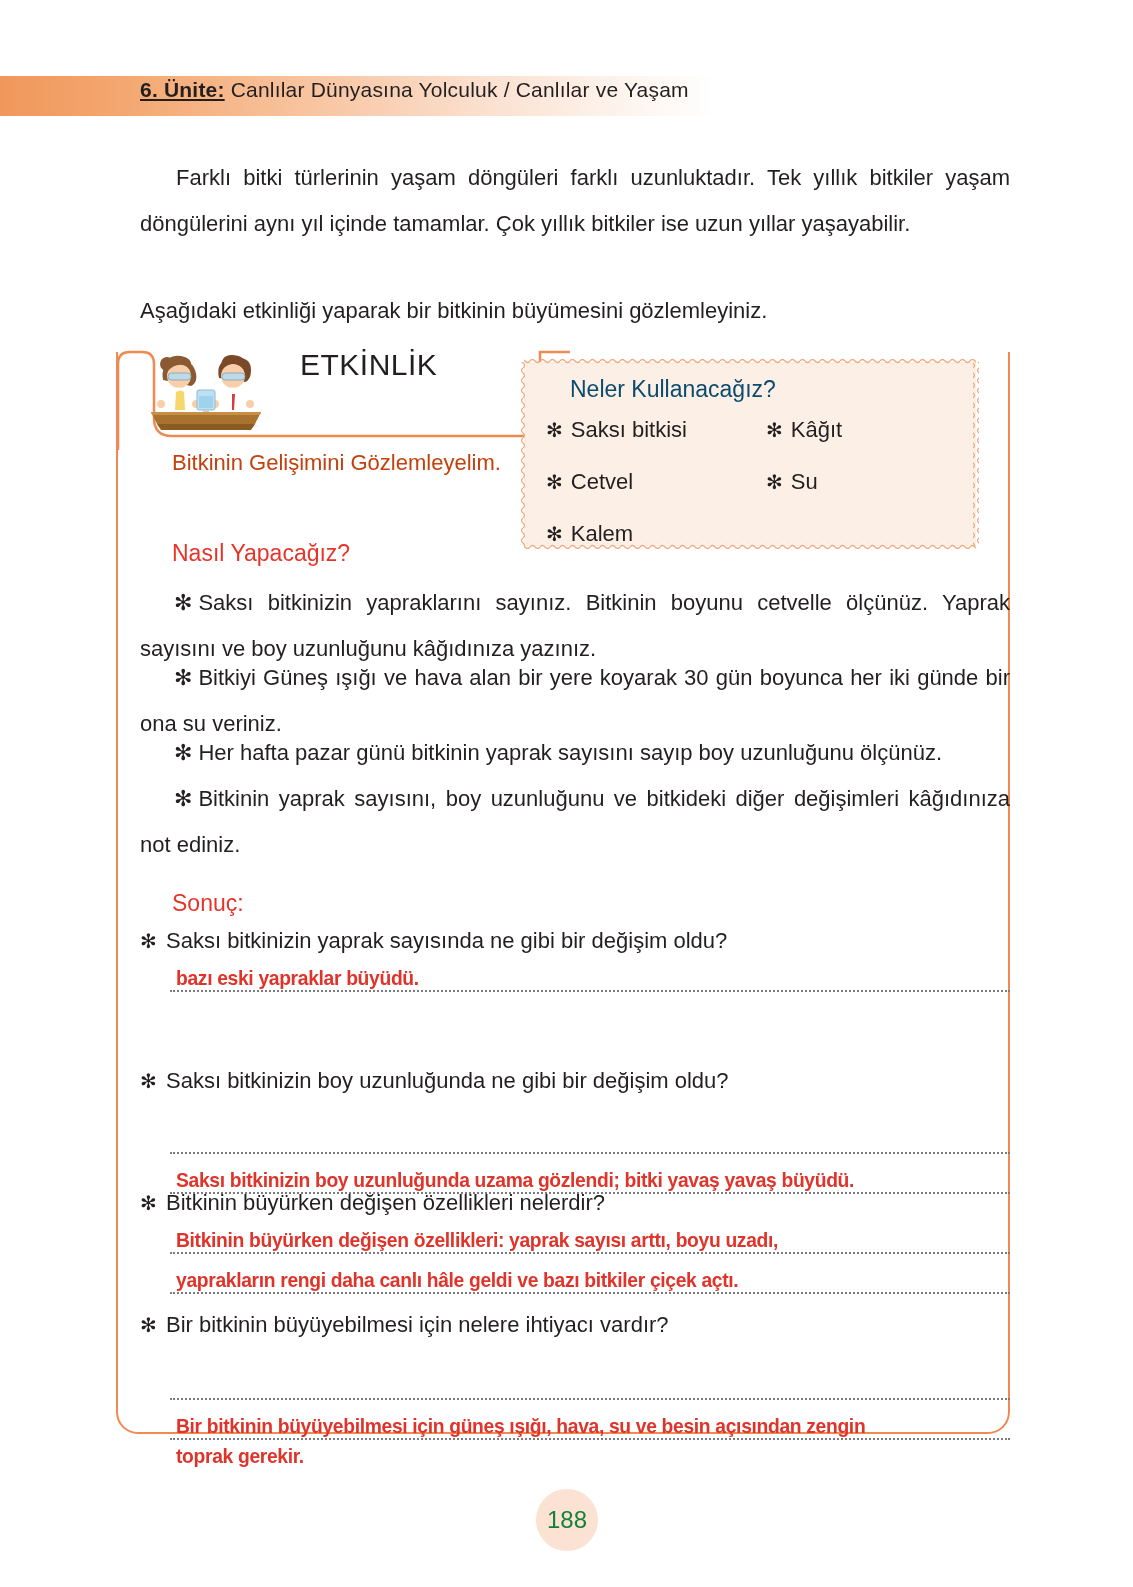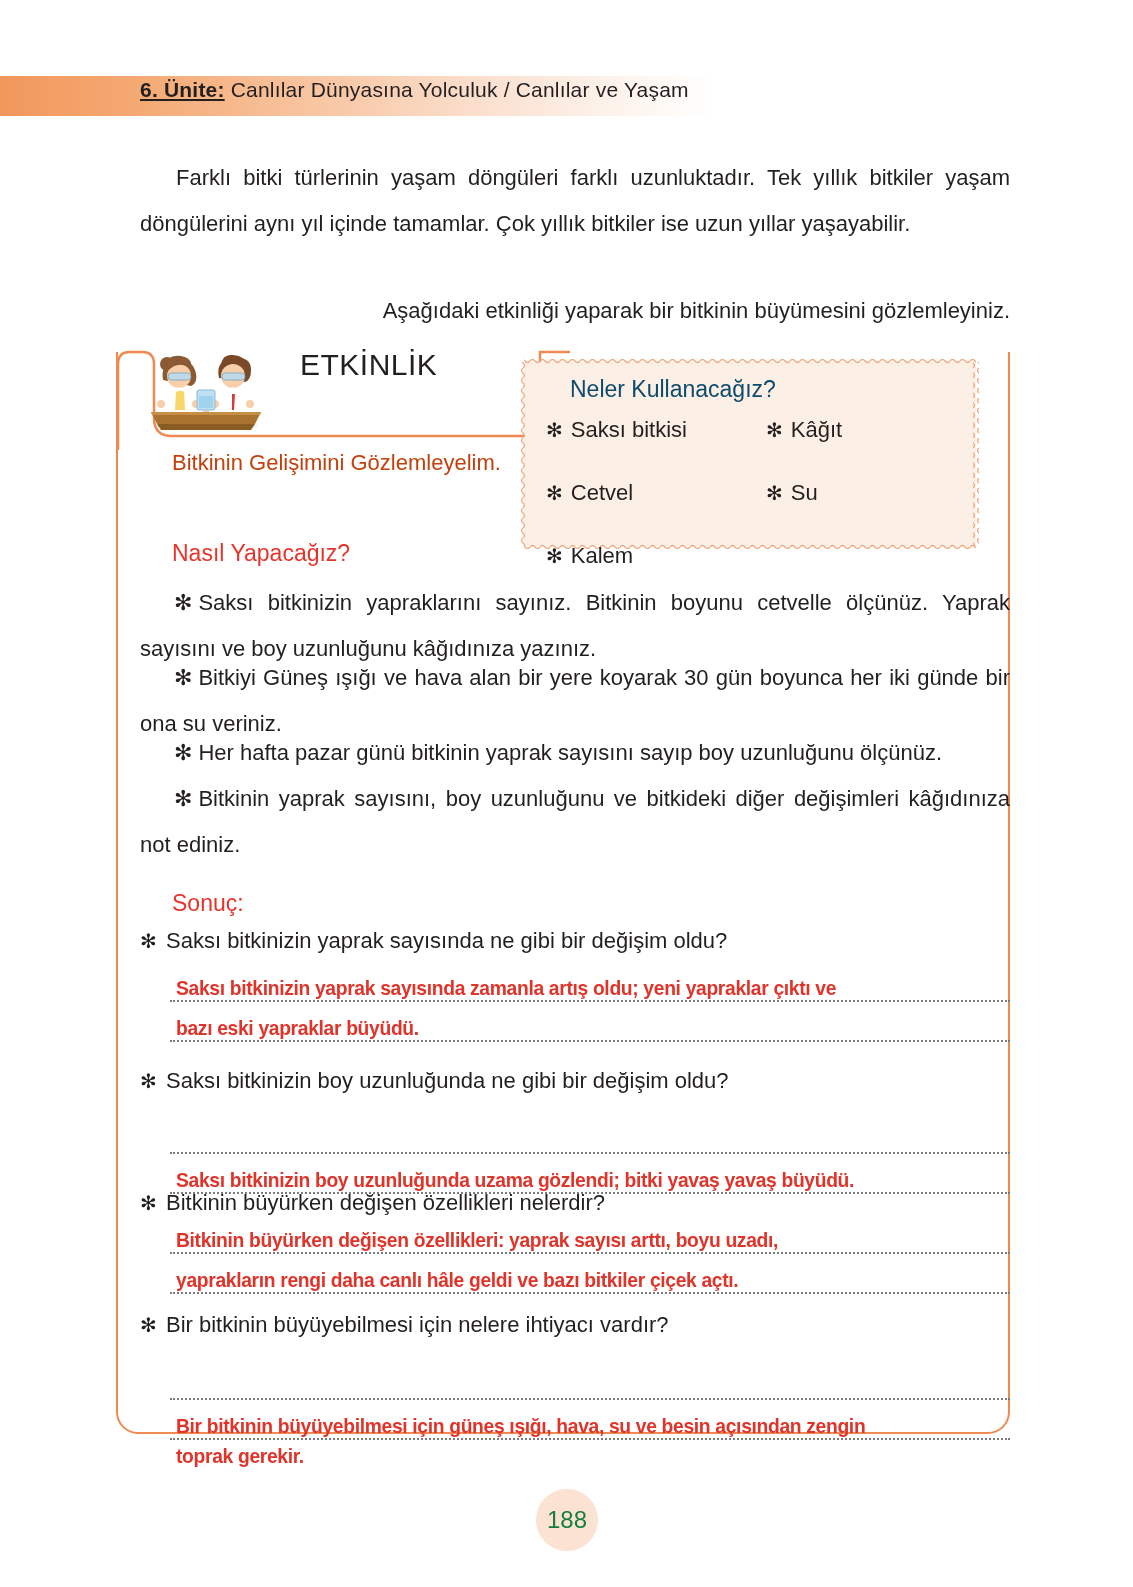--- a/index.html
+++ b/index.html
@@ -53,21 +53,21 @@
   .para {
     position: absolute;
     left: 140px;
     width: 870px;
     font-size: 22px;
     line-height: 46px;
     color: #231f20;
     text-align: justify;
   }
   .para.p1 { top: 155px; text-indent: 36px; }
-  .para.p2 { top: 288px; text-align: right; }
+  .para.p2 { top: 288px; text-align: left; }
 
   
   .activity-box {
     position: absolute;
     left: 116px;
     top: 352px;
     width: 894px;
     height: 1082px;
     border: 2.5px solid #ef8a53;
     border-top: none;
@@ -134,21 +134,21 @@
     padding: 14px 26px;
   }
   .mat-title {
     font-size: 23px;
     color: #0c4a6e;
     margin: 4px 0 6px 24px;
   }
   .mat-grid {
     display: grid;
     grid-template-columns: 220px 1fr;
-    row-gap: 21px;
+    row-gap: 10px;
   }
   .mat-item {
     font-size: 22px;
     color: #231f20;
     line-height: 42px;
     white-space: nowrap;
   }
   .mat-item .ast { margin-right: 8px; font-size: 20px; }
 
   
@@ -350,24 +350,20 @@
   <span class="ast">✻</span><span>Bitkinin yaprak sayısını, boy uzunluğunu ve bitkideki diğer değişimleri kâğıdınıza not ediniz.</span>
 </div>
 
 <div class="red-head h-sonuc">Sonuç:</div>
 
 <div class="qa" style="top:924px;">
   <div class="q-row">
     <span class="ast">✻</span>
     <span>Saksı bitkinizin yaprak sayısında ne gibi bir değişim oldu?</span>
   </div>
-  <div class="ans-line" style="margin-top:10px;">
-    <span class="dots"></span>
-    <span class="ans-text">Saksı bitkinizin yaprak sayısında zamanla artış oldu; yeni yapraklar çıktı ve</span>
-  </div>
   <div class="ans-line">
     <span class="dots"></span>
     <span class="ans-text">bazı eski yapraklar büyüdü.</span>
   </div>
 </div>
 
 <div class="qa" style="top:1064px;">
   <div class="q-row">
     <span class="ast">✻</span>
     <span>Saksı bitkinizin boy uzunluğunda ne gibi bir değişim oldu?</span>

